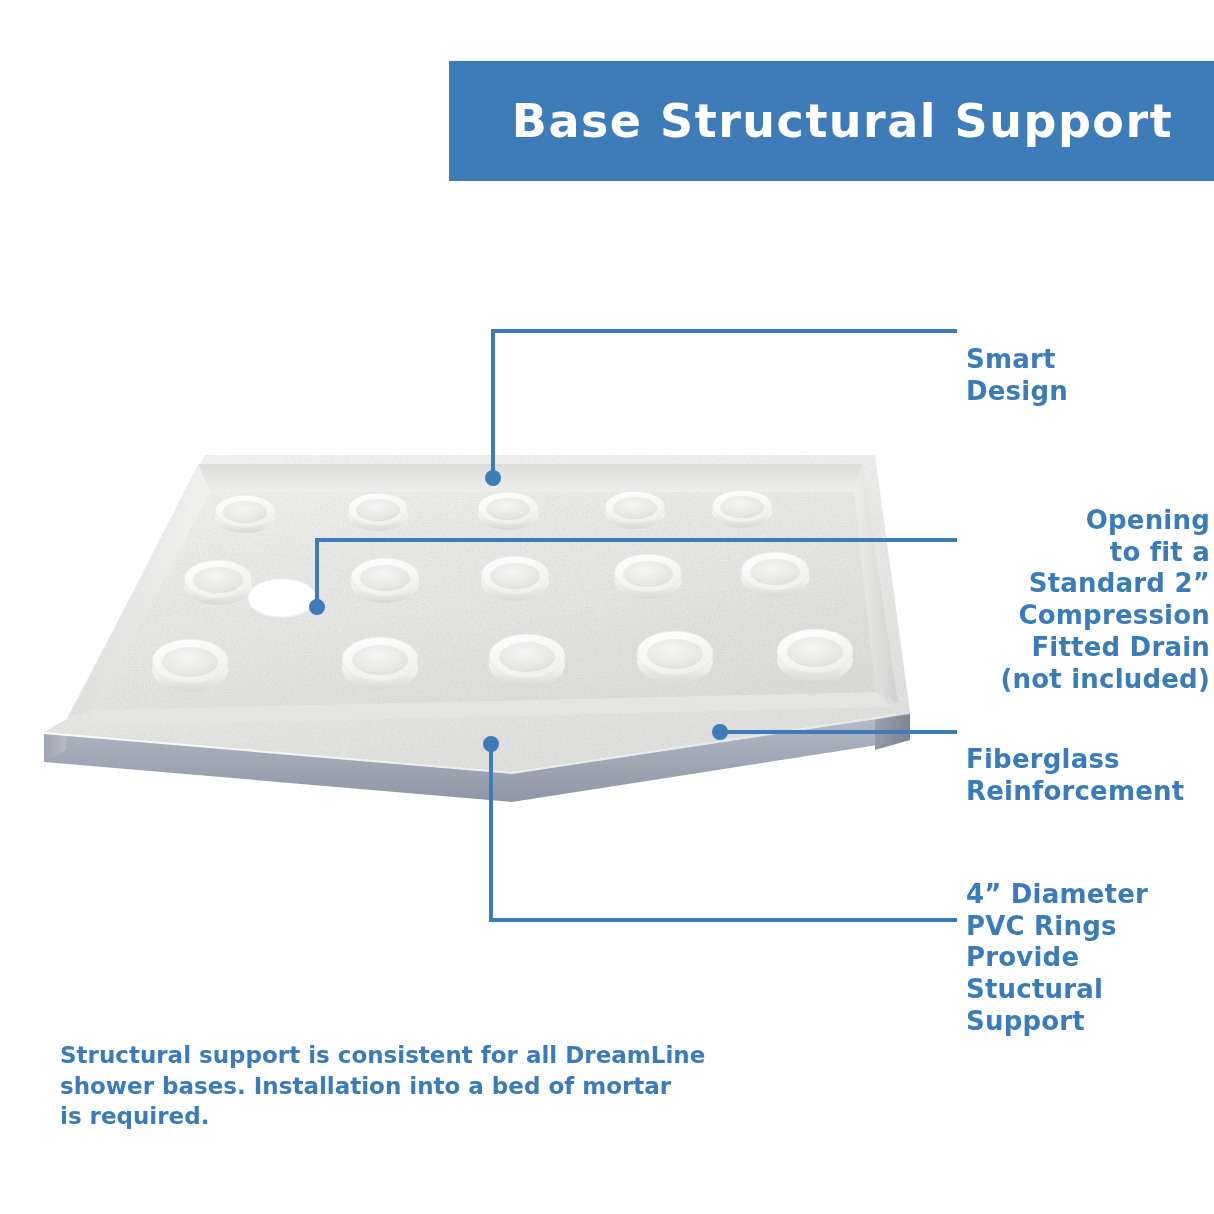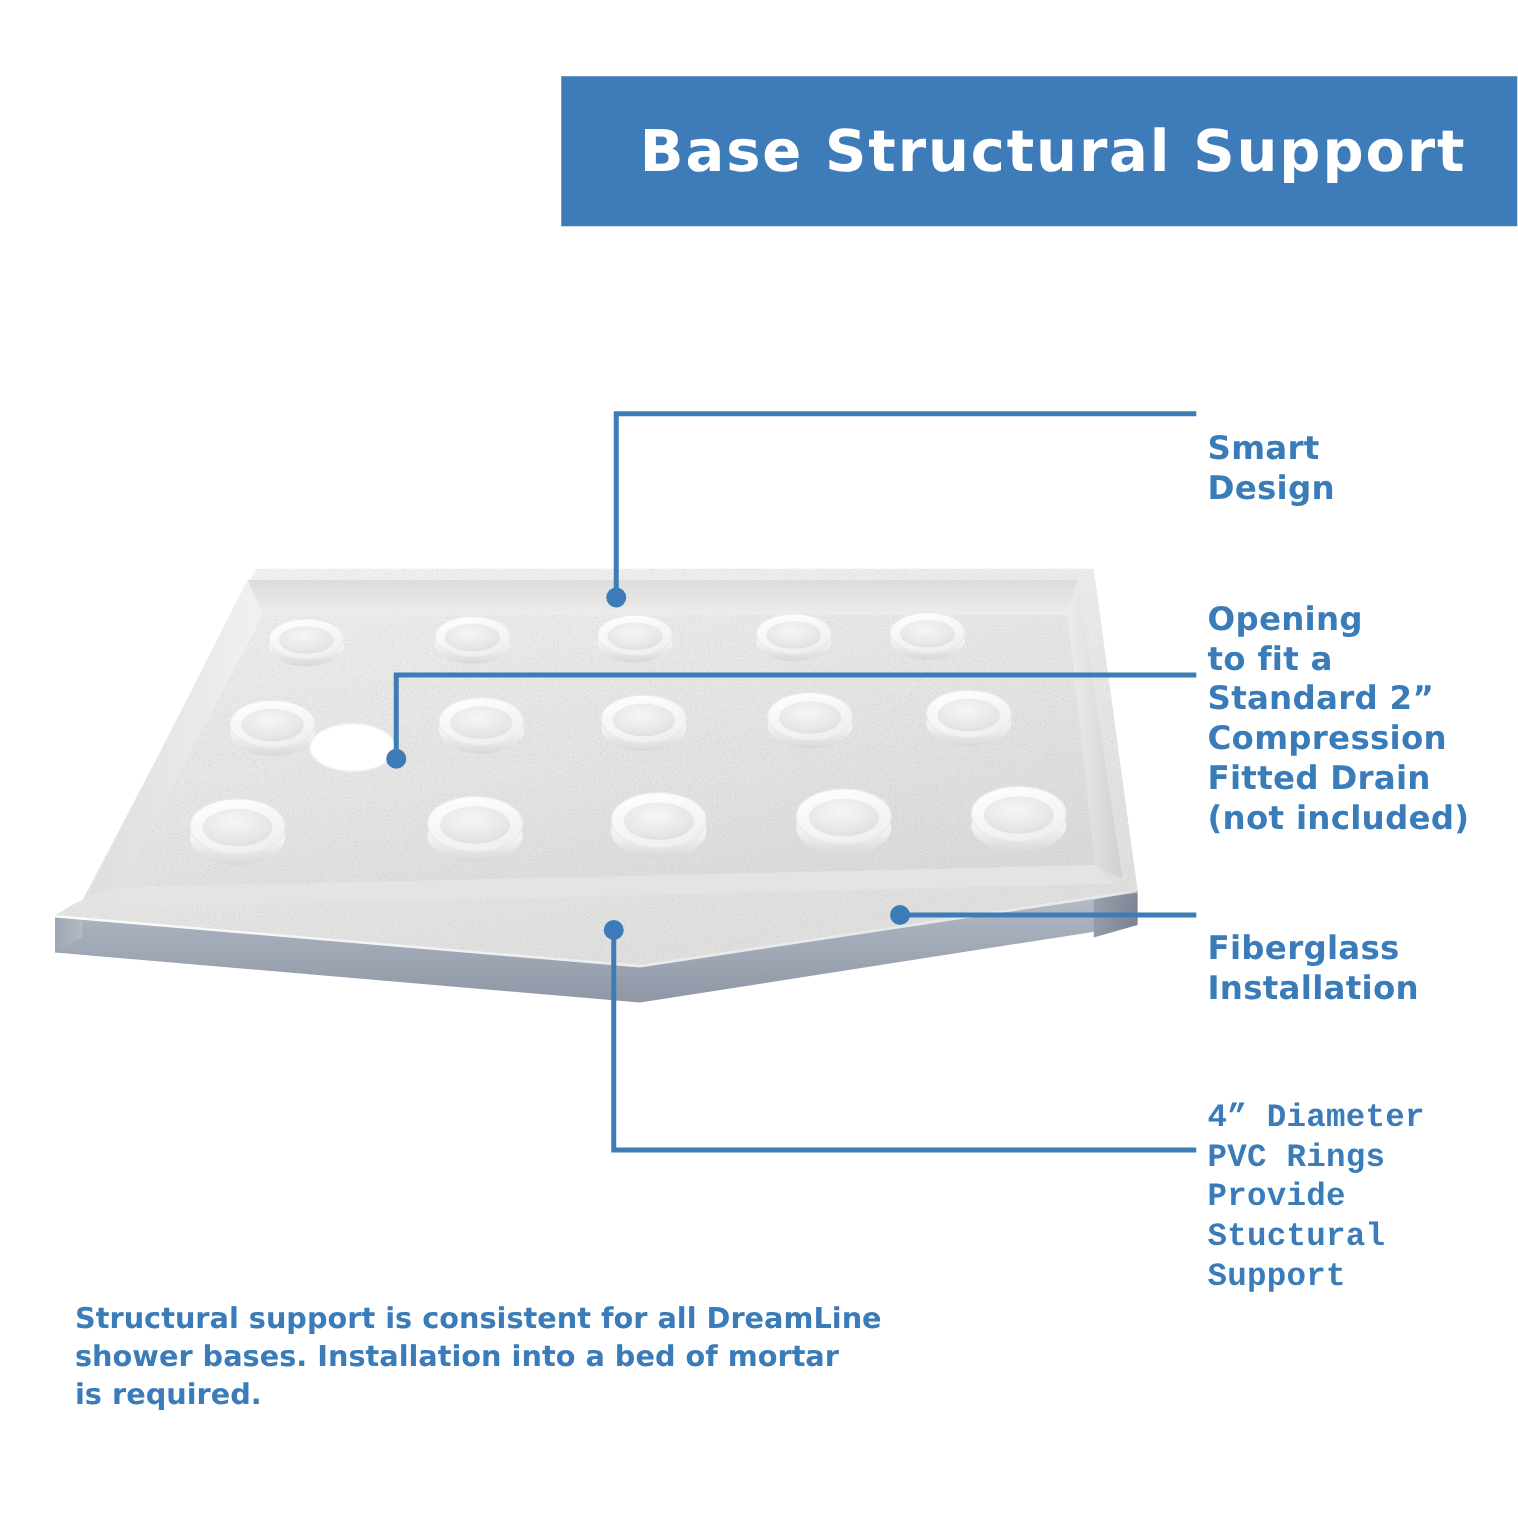--- a/index.html
+++ b/index.html
@@ -44,23 +44,23 @@
     color:#3a7cb9;
     font-weight:bold;
     font-size:26px;
     line-height:1.22;
     font-family:"DejaVu Sans", sans-serif;
     letter-spacing:0.2px;
     white-space:pre-line;
     margin-top:41px;
   }
   #label-smart-design{ left:966px; top:303px; width:240px; }
-  #label-drain{       left:966px; top:440px; width:244px; }
+  #label-drain{       left:966px; top:464px; width:244px;text-align:right; }
   #label-fiberglass{  left:966px; top:703px; width:246px; }
-  #label-pvc{         left:966px; top:838px; width:240px;font-family:Liberation Mono, monospace; }
+  #label-pvc{         left:966px; top:838px; width:240px; }
 
   
   #footer-note{
     position:absolute;
     left:60px; top:1040px; width:760px;
     color:#3a7cb9;
     font-weight:bold;
     font-size:23px;
     line-height:1.33;
     font-family:"DejaVu Sans", sans-serif;
@@ -294,21 +294,21 @@
 Design</div>
 
 <div class="callout-label" id="label-drain">Opening
 to fit a
 Standard 2”
 Compression
 Fitted Drain
 (not included)</div>
 
 <div class="callout-label" id="label-fiberglass">Fiberglass
-Installation</div>
+Reinforcement</div>
 
 <div class="callout-label" id="label-pvc">4” Diameter
 PVC Rings
 Provide
 Stuctural
 Support</div>
 
 <div id="footer-note">Structural support is consistent for all DreamLine
 shower bases. Installation into a bed of mortar
 is required.</div>

